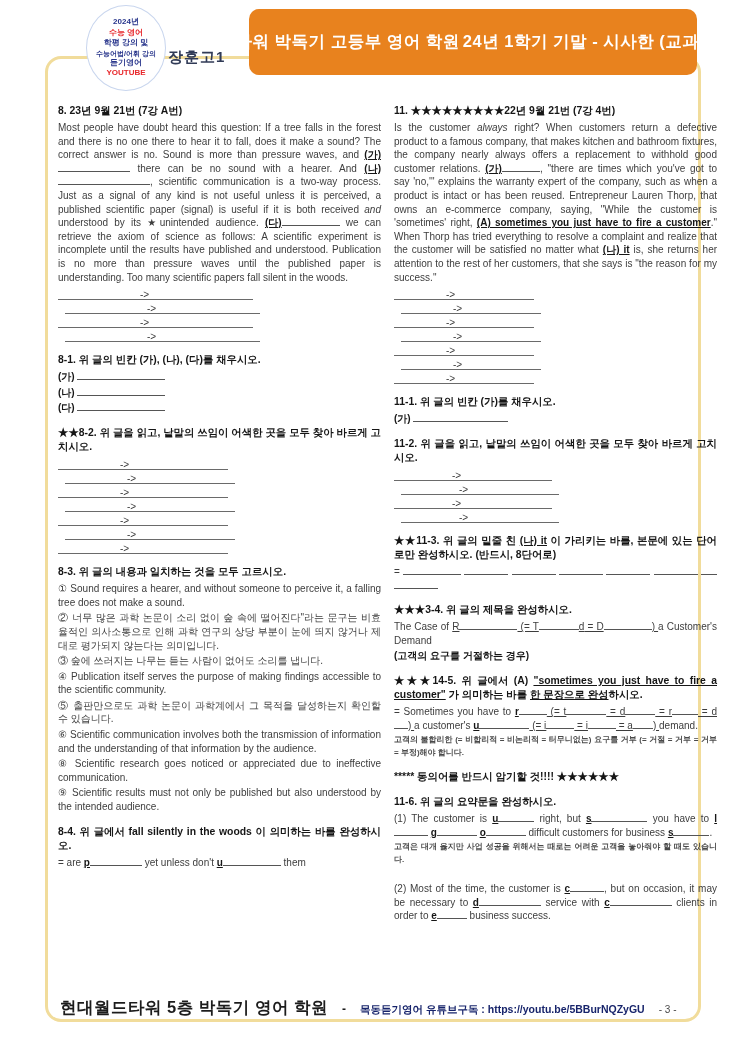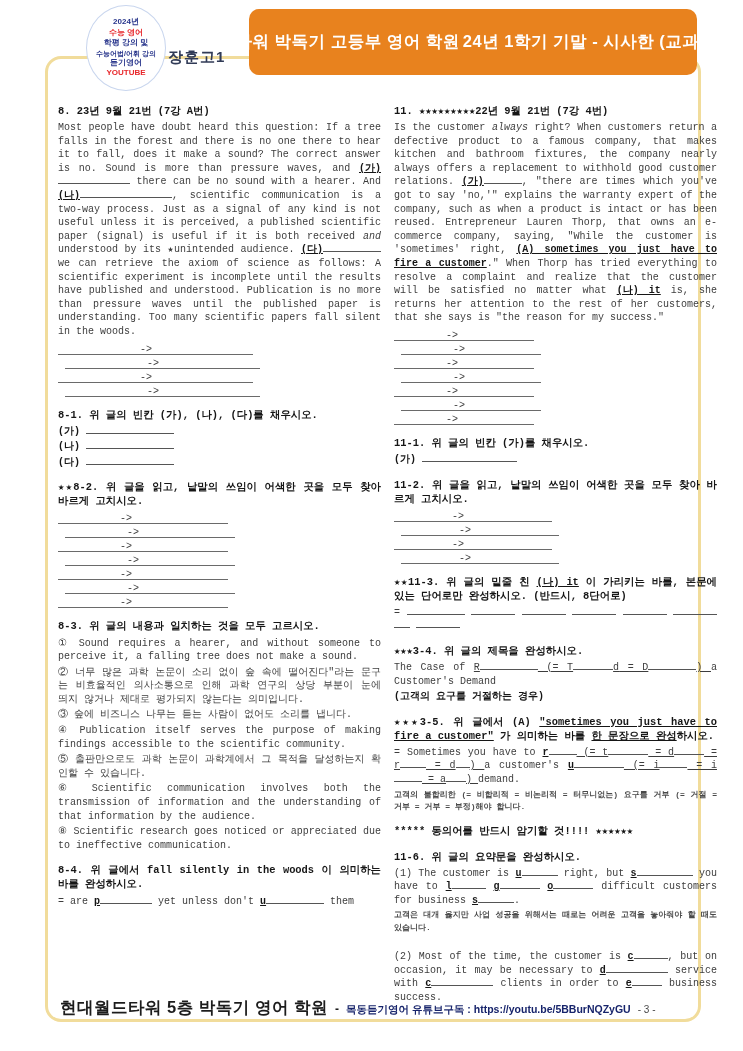--- a/index.html
+++ b/index.html
@@ -27,39 +27,39 @@
     font-size:15px; font-weight:bold; color:#303a56; letter-spacing:1px;
   }
   .banner {
     position:absolute; left:249px; top:9px; width:448px; height:66px;
     background:#E8821E; border-radius:10px; z-index:2;
     display:flex; flex-direction:row; align-items:center; justify-content:center; gap:3px;
   }
   .banner-line { color:#ffffff; font-weight:bold; font-size:16.5px; letter-spacing:0.5px; white-space:nowrap; }
   
   .columns { position:absolute; left:58px; top:104px; width:660px; display:flex; gap:13px; z-index:1; }
-  .col { width:323px; font-size:10px; line-height:1.36;font-family:Liberation Mono, monospace; }
+  .col { width:323px; font-size:10px; line-height:1.36; }
   .h { font-weight:bold; color:#161616; margin:11px 0 3px; font-size:10.4px; line-height:1.35; text-align:justify; }
   .col > .h:first-child { margin-top:0; }
   .rich { text-align:justify; margin:0 0 2px; }
   .note { font-size:8px; font-weight:bold; color:#4a4a4a; line-height:1.55; margin:2px 0 4px; text-align:justify; }
   span.b  { font-weight:bold; color:#161616; }
   span.i  { font-style:italic; }
   span.u  { text-decoration:underline; }
   span.bu { font-weight:bold; color:#161616; text-decoration:underline; }
   .blank { display:inline-block; border-bottom:1px solid #555; height:9px; vertical-align:baseline; }
   .arrows { margin:4px 0 5px; }
   .arrow-line { border-bottom:1px solid #6a6a6a; height:12px; margin-bottom:2px; font-size:10px; color:#3d3d3d; }
   .arrow-line:nth-child(even) { margin-left:7px; }
   .arrow-line span { display:inline-block; }
   .spacer { width:100%; }
   
   .footer {
     position:absolute; left:60px; top:997px; width:632px; z-index:3;
-    display:flex; align-items:baseline; gap:7px; white-space:nowrap;
+    display:flex; align-items:baseline; gap:14px; white-space:nowrap;
   }
   .footer .academy { font-size:16.5px; font-weight:bold; color:#1c1c1c; letter-spacing:0.5px; }
   .footer .sep { font-size:12px; font-weight:bold; color:#1c1c1c; }
   .footer .subscribe { font-size:10.5px; font-weight:bold; color:#17246b; }
   .footer .pagenum { font-size:10px; color:#4a4a4a; }
 </style>
 </head>
 <body>
 
 <div class="frame"></div>
@@ -102,25 +102,26 @@
         <div class="arrow-line" style="width: 170px;"><span style="margin-left: 62px;">-&gt;</span></div>
         <div class="arrow-line" style="width: 170px;"><span style="margin-left: 62px;">-&gt;</span></div>
         <div class="arrow-line" style="width: 170px;"><span style="margin-left: 62px;">-&gt;</span></div>
         <div class="arrow-line" style="width: 170px;"><span style="margin-left: 62px;">-&gt;</span></div>
         <div class="arrow-line" style="width: 170px;"><span style="margin-left: 62px;">-&gt;</span></div>
         <div class="arrow-line" style="width: 170px;"><span style="margin-left: 62px;">-&gt;</span></div>
       </div>
       <p class="h"><span class="b">8-3. 위 글의 내용과 일치하는 것을 모두 고르시오.</span></p>
       <p class="rich"><span>① Sound requires a hearer, and without someone to perceive it, a falling tree does not make a sound.</span></p>
       <p class="rich"><span>② 너무 많은 과학 논문이 소리 없이 숲 속에 떨어진다"라는 문구는 비효율적인 의사소통으로 인해 과학 연구의 상당 부분이 눈에 띄지 않거나 제대로 평가되지 않는다는 의미입니다.</span></p>
-      <p class="rich"><span>③ 숲에 비즈니스 나무는 듣는 사람이 없어도 소리를 냅니다.</span></p>
+      <p class="rich"><span>③ 숲에 쓰러지는 나무는 듣는 사람이 없어도 소리를 냅니다.</span></p>
       <p class="rich"><span>④ Publication itself serves the purpose of making findings accessible to the scientific community.</span></p>
       <p class="rich"><span>⑤ 출판만으로도 과학 논문이 과학계에서 그 목적을 달성하는지 확인할 수 있습니다.</span></p>
       <p class="rich"><span>⑥ Scientific communication involves both the transmission of information and the understanding of that information by the audience.</span></p>
       <p class="rich"><span>⑧ Scientific research goes noticed or appreciated due to ineffective communication.</span></p>
+      <p class="rich"><span>⑨ Scientific results must not only be published but also understood by the intended audience.</span></p>
       <p class="h"><span class="b">8-4. 위 글에서 fall silently in the woods 이 의미하는 바를 완성하시오.</span></p>
       <p class="rich"><span>= are </span><span class="bu">p</span><span class="blank" style="width: 52px;"></span><span> yet unless don't </span><span class="bu">u</span><span class="blank" style="width: 58px;"></span><span> them</span></p>
     </section>
   <section class="col">
       <p class="h"><span class="b">11. ★★★★★★★★★22년 9월 21번 (7강 4번)</span></p>
       <p class="rich"><span>Is the customer </span><span class="i">always</span><span> right? When customers return a defective product to a famous company, that makes kitchen and bathroom fixtures, the company nearly always offers a replacement to withhold good customer relations. </span><span class="bu">(가)</span><span class="blank" style="width: 38px;"></span><span>, "there are times which you've got to say 'no,'" explains the warranty expert of the company, such as when a product is intact or has been reused. Entrepreneur Lauren Thorp, that owns an e-commerce company, saying, "While the customer is 'sometimes' right, </span><span class="bu">(A) sometimes you just have to fire a customer</span><span>." When Thorp has tried everything to resolve a complaint and realize that the customer will be satisfied no matter what </span><span class="bu">(나) it</span><span> is, she returns her attention to the rest of her customers, that she says is "the reason for my success."</span></p>
       <div class="arrows">
         <div class="arrow-line" style="width: 140px;"><span style="margin-left: 52px;">-&gt;</span></div>
         <div class="arrow-line" style="width: 140px;"><span style="margin-left: 52px;">-&gt;</span></div>
         <div class="arrow-line" style="width: 140px;"><span style="margin-left: 52px;">-&gt;</span></div>
@@ -136,21 +137,21 @@
         <div class="arrow-line" style="width: 158px;"><span style="margin-left: 58px;">-&gt;</span></div>
         <div class="arrow-line" style="width: 158px;"><span style="margin-left: 58px;">-&gt;</span></div>
         <div class="arrow-line" style="width: 158px;"><span style="margin-left: 58px;">-&gt;</span></div>
         <div class="arrow-line" style="width: 158px;"><span style="margin-left: 58px;">-&gt;</span></div>
       </div>
       <p class="h"><span class="b">★★11-3. 위 글의 밑줄 친 </span><span class="bu">(나) it</span><span class="b"> 이 가리키는 바를, 본문에 있는 단어로만 완성하시오. (반드시, 8단어로)</span></p>
       <p class="rich"><span>= </span><span class="blank" style="width: 58px;"></span><span> </span><span class="blank" style="width: 44px;"></span><span> </span><span class="blank" style="width: 44px;"></span><span> </span><span class="blank" style="width: 44px;"></span><span> </span><span class="blank" style="width: 44px;"></span><span> </span><span class="blank" style="width: 44px;"></span><span> </span><span class="blank" style="width: 16px;"></span><span> </span><span class="blank" style="width: 44px;"></span></p>
       <p class="h"><span class="b">★★★3-4. 위 글의 제목을 완성하시오.</span></p>
       <p class="rich"><span>The Case of </span><span class="u">R</span><span class="blank" style="width: 58px;"></span><span class="u"> (= T</span><span class="blank" style="width: 40px;"></span><span class="u">d</span><span class="u"> = D</span><span class="blank" style="width: 48px;"></span><span class="u">) </span><span>a Customer's Demand</span></p>
       <p class="rich"><span class="b">(고객의 요구를 거절하는 경우)</span></p>
-      <p class="h"><span class="b">★★★3-5. 위 글에서 (A) </span><span class="bu">"sometimes you just have to fire a customer"</span><span class="b"> 가 의미하는 바를 </span><span class="bu">한 문장으로 완성</span><span class="b">하시오.</span></p>
+      <p class="h"><span class="b">★★★14-5. 위 글에서 (A) </span><span class="bu">"sometimes you just have to fire a customer"</span><span class="b"> 가 의미하는 바를 </span><span class="bu">한 문장으로 완성</span><span class="b">하시오.</span></p>
       <p class="rich"><span>= Sometimes you have to </span><span class="bu">r</span><span class="blank" style="width: 28px;"></span><span class="u"> (= t</span><span class="blank" style="width: 40px;"></span><span class="u"> = d</span><span class="blank" style="width: 30px;"></span><span class="u"> = r</span><span class="blank" style="width: 26px;"></span><span class="u"> = d</span><span class="blank" style="width: 14px;"></span><span class="u">) </span><span>a customer's </span><span class="bu">u</span><span class="blank" style="width: 50px;"></span><span class="u"> (= i</span><span class="blank" style="width: 28px;"></span><span class="u"> = i</span><span class="blank" style="width: 28px;"></span><span class="u"> = a</span><span class="blank" style="width: 20px;"></span><span class="u">) </span><span>demand.</span></p>
       <p class="note"><span>고객의 불합리한 (= 비합리적 = 비논리적 = 터무니없는) 요구를 거부 (= 거절 = 거부 = 거부 = 부정)해야 합니다.</span></p>
       <p class="h"><span class="b">***** 동의어를 반드시 암기할 것!!!! ★★★★★★</span></p>
       <p class="h"><span class="b">11-6. 위 글의 요약문을 완성하시오.</span></p>
       <p class="rich"><span>(1) The customer is </span><span class="bu">u</span><span class="blank" style="width: 36px;"></span><span> right, but </span><span class="bu">s</span><span class="blank" style="width: 56px;"></span><span> you have to </span><span class="bu">l</span><span class="blank" style="width: 34px;"></span><span> </span><span class="bu">g</span><span class="blank" style="width: 40px;"></span><span> </span><span class="bu">o</span><span class="blank" style="width: 40px;"></span><span> difficult customers for business </span><span class="bu">s</span><span class="blank" style="width: 36px;"></span><span>.</span></p>
       <p class="note"><span>고객은 대개 옳지만 사업 성공을 위해서는 때로는 어려운 고객을 놓아줘야 할 때도 있습니다.</span></p>
       <div class="spacer" style="height: 12px;"></div>
       <p class="rich"><span>(2) Most of the time, the customer is </span><span class="bu">c</span><span class="blank" style="width: 34px;"></span><span>, but on occasion, it may be necessary to </span><span class="bu">d</span><span class="blank" style="width: 62px;"></span><span> service with </span><span class="bu">c</span><span class="blank" style="width: 62px;"></span><span> clients in order to </span><span class="bu">e</span><span class="blank" style="width: 30px;"></span><span> business success.</span></p>
     </section>
 </div>

